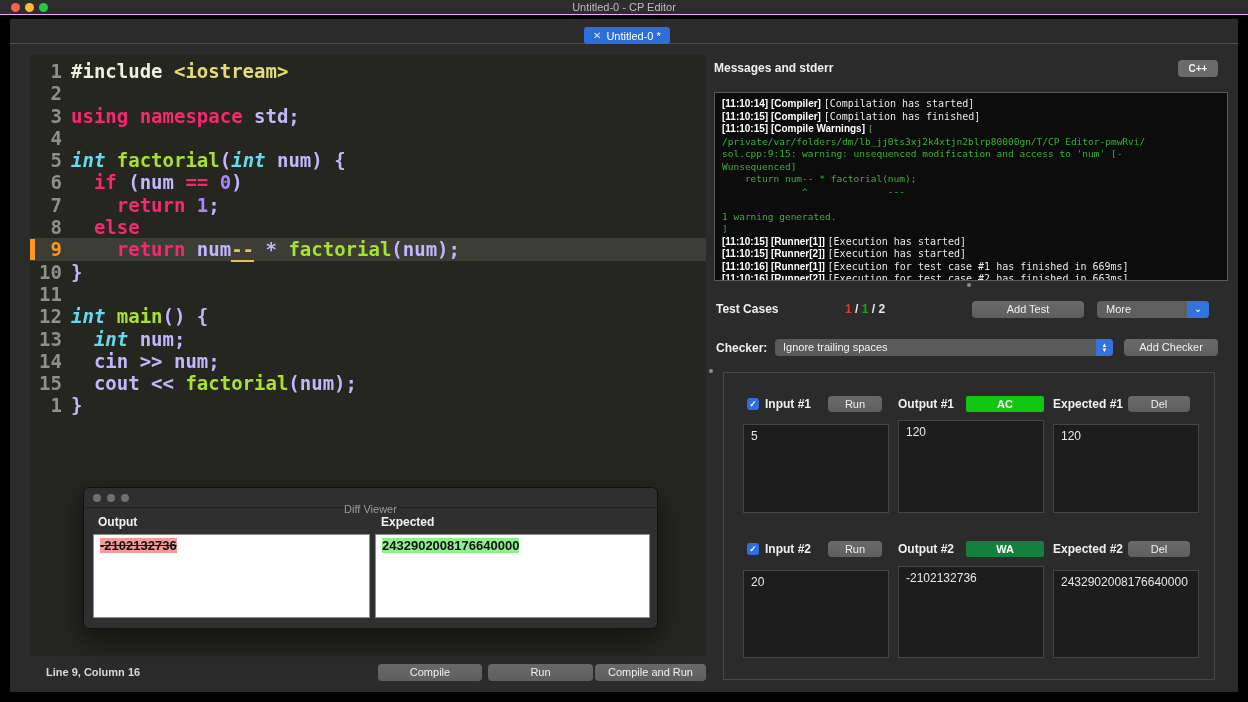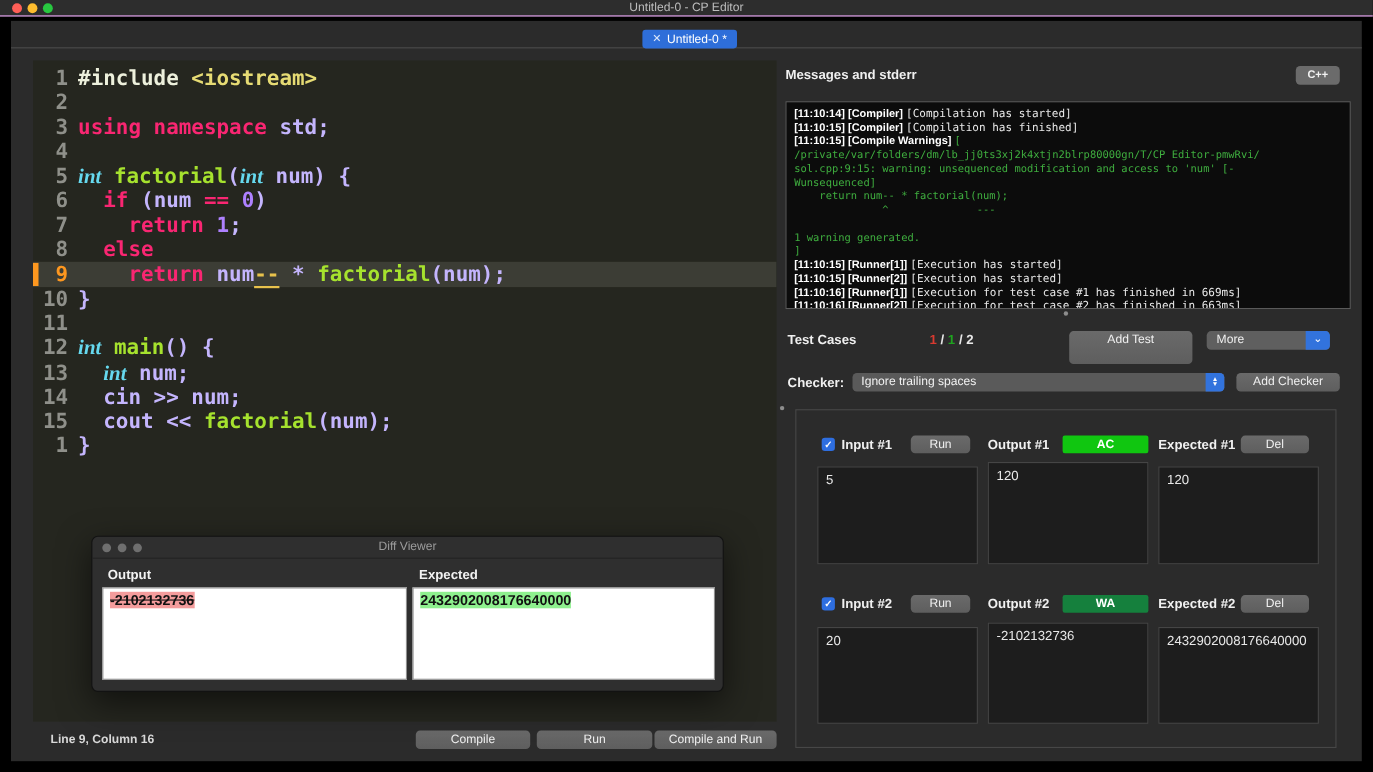--- a/index.html
+++ b/index.html
@@ -29,21 +29,21 @@
             font-family:"DejaVu Sans Mono", monospace; font-weight:bold;
             font-size:19px; padding-top:5px; overflow:hidden; }
   .cl { display:flex; height:22.3px; line-height:22.3px; position:relative; white-space:pre; }
   .cl .gut { width:32px; text-align:right; padding-right:6px; color:#8f908a; flex:0 0 38px; }
   .cl .code { margin-left:3px; }
   .cl.cur { background:#3c3d35; }
   .cl.cur .gut { color:#fd971f; }
   .cl.cur::before { content:""; position:absolute; left:0; top:1px; bottom:1px;
                     width:5px; background:#fd971f; }
   .tk-pre { color:#edf0dc; } .tk-kw { color:#f92672; }
-  .tk-type { color:#66d9ef; font-style:italic;font-family:Liberation Serif, serif; } .tk-fn { color:#a6e22e; }
+  .tk-type { color:#66d9ef; font-style:italic; } .tk-fn { color:#a6e22e; }
   .tk-str { color:#e6db74; } .tk-num { color:#ae81ff; }
   .tk-def { color:#c4b5fd; }
   .tk-warn { color:#e8c24c; border-bottom:2px solid #e8c24c; }
 
   
   #msg-title { left:714px; top:61px; font-size:12px; font-weight:bold; color:#f0f0f0; }
   #lang-btn { left:1178px; top:60px; width:40px; height:17px; background:#6b6b6b;
               border-radius:4px; color:#f2f2f2; font-size:10px; font-weight:bold;
               text-align:center; line-height:17px; }
   #msg-panel { left:714px; top:92px; width:514px; height:189px; background:#0c0c0c;
@@ -53,21 +53,21 @@
   .ml .txt { color:#e8e8e8; font-family:"DejaVu Sans Mono", monospace; }
   .ml .green, .ml .txt.green { color:#3fae3f; font-family:"DejaVu Sans Mono", monospace;
                font-size:9.5px; }
   .dot { width:4px; height:4px; border-radius:50%; background:#8d8d8d; }
 
   
   .hlabel { font-size:12px; font-weight:bold; color:#f0f0f0; }
   #tc-counts { left:845px; top:302px; font-size:12px; font-weight:bold; color:#e8e8e8; }
   .mac-btn { background:linear-gradient(#6a6a6a,#5e5e5e); border-radius:4px;
              color:#f0f0f0; font-size:11px; text-align:center; }
-  #add-test { left:972px; top:301px; width:112px; height:30px; line-height:17px; }
+  #add-test { left:972px; top:301px; width:112px; height:17px; line-height:17px; }
   #more-dd { left:1097px; top:301px; width:112px; height:17px; background:#5f5f5f;
              border-radius:4px; color:#f0f0f0; font-size:11px; line-height:17px;
              padding-left:9px; }
   #more-dd .chev { position:absolute; right:0; top:0; width:22px; height:17px;
              background:#3273dd; border-radius:0 4px 4px 0; color:#fff; font-size:10px;
              text-align:center; line-height:16px; }
 
   
   #checker-dd { left:775px; top:339px; width:338px; height:17px; background:#5a5a5a;
                 border-radius:4px; color:#f2f2f2; font-size:11px; line-height:17px;
@@ -92,21 +92,21 @@
           font-size:12px; padding:4px 7px; white-space:pre; overflow:hidden; }
 
   
   #diff { left:83px; top:487px; width:575px; height:142px; background:#2f2f2f;
           border:1px solid #121212; border-radius:6px;
           box-shadow:0 10px 30px rgba(0,0,0,.55); z-index:5; }
   #diff .bar { position:absolute; left:0; right:0; top:0; height:20px;
           border-bottom:1px solid #232323; }
   #diff .gdot { position:absolute; top:6px; width:8px; height:8px; border-radius:50%;
           background:#6f6f6f; }
-  #diff .dtitle { position:absolute; left:0; right:0; top:3px; text-align:center;
+  #diff .dtitle { position:absolute; left:0; right:0; top:15px; text-align:center;
           color:#9c9c9c; font-size:11px; }
   #diff .plabel { position:absolute; top:27px; color:#f2f2f2; font-size:12px;
           font-weight:bold; }
   #diff .white { position:absolute; top:46px; height:84px; background:#fff;
           border:1px solid #8f8f8f; padding:3px 6px; font-size:13px; font-weight:bold;
           color:#111; }
   .hl-red { background:#f49c9c; text-decoration:line-through; }
   .hl-green { background:#8ef08e; }
 
   

